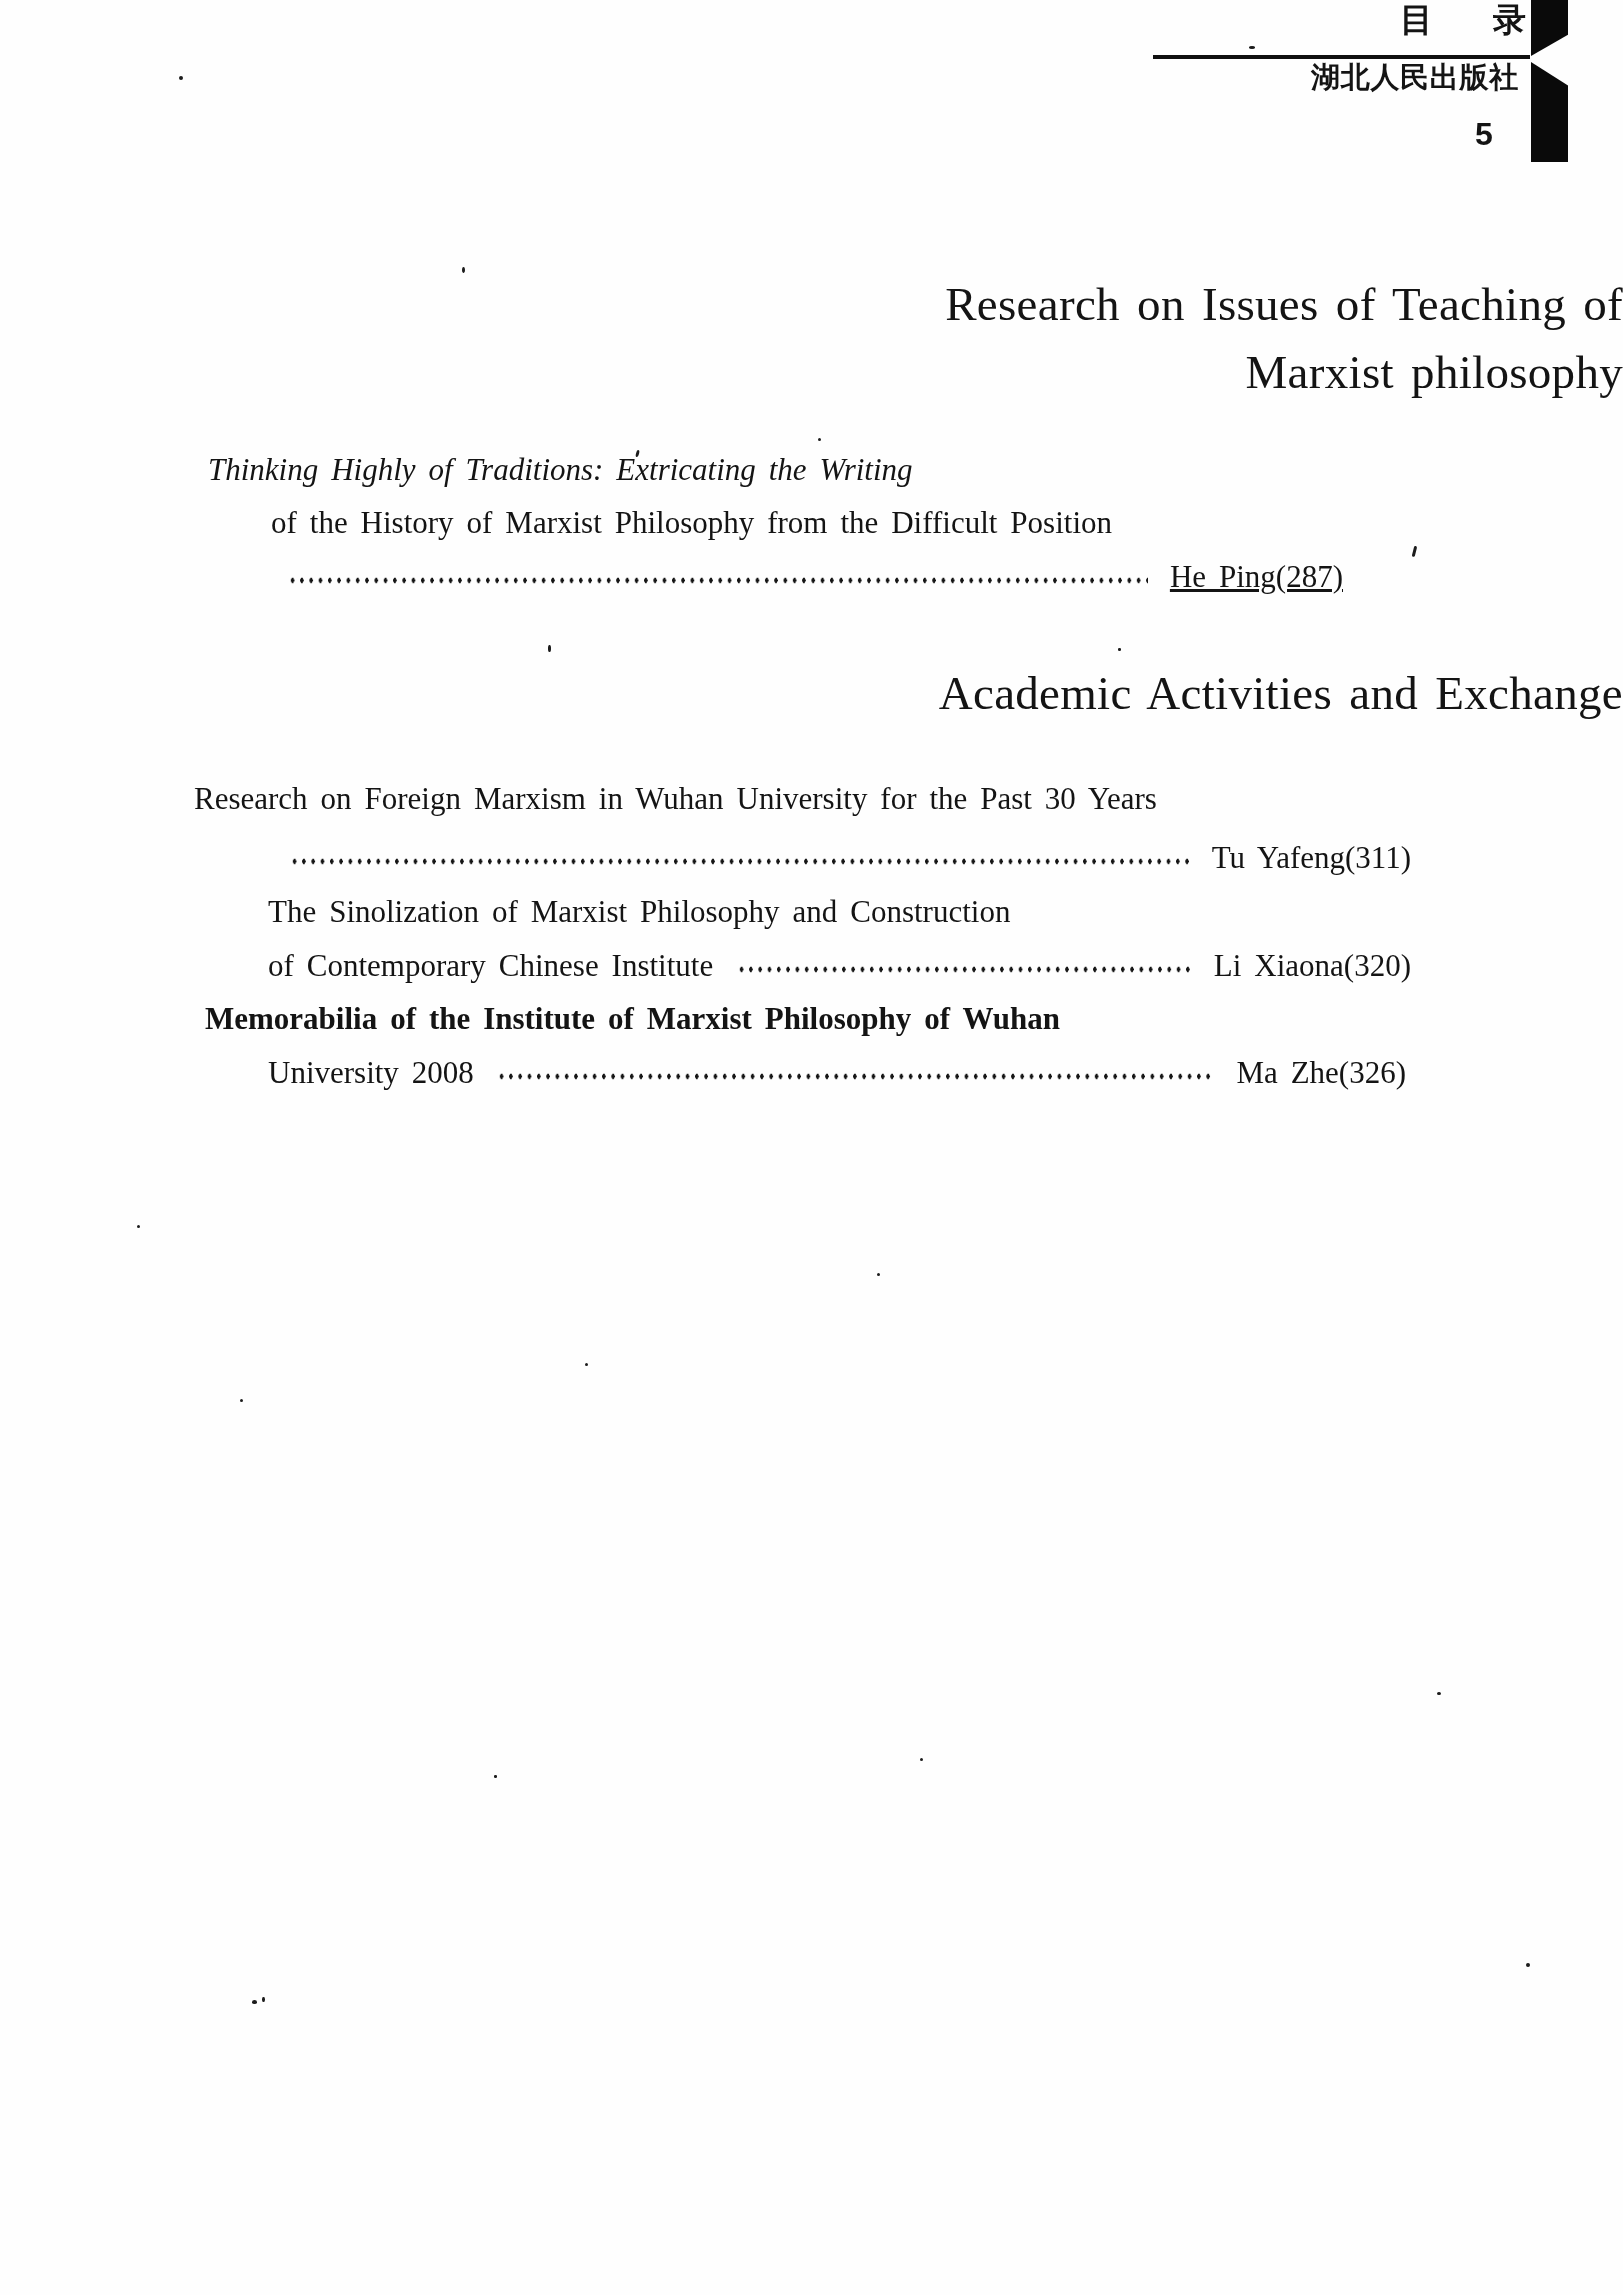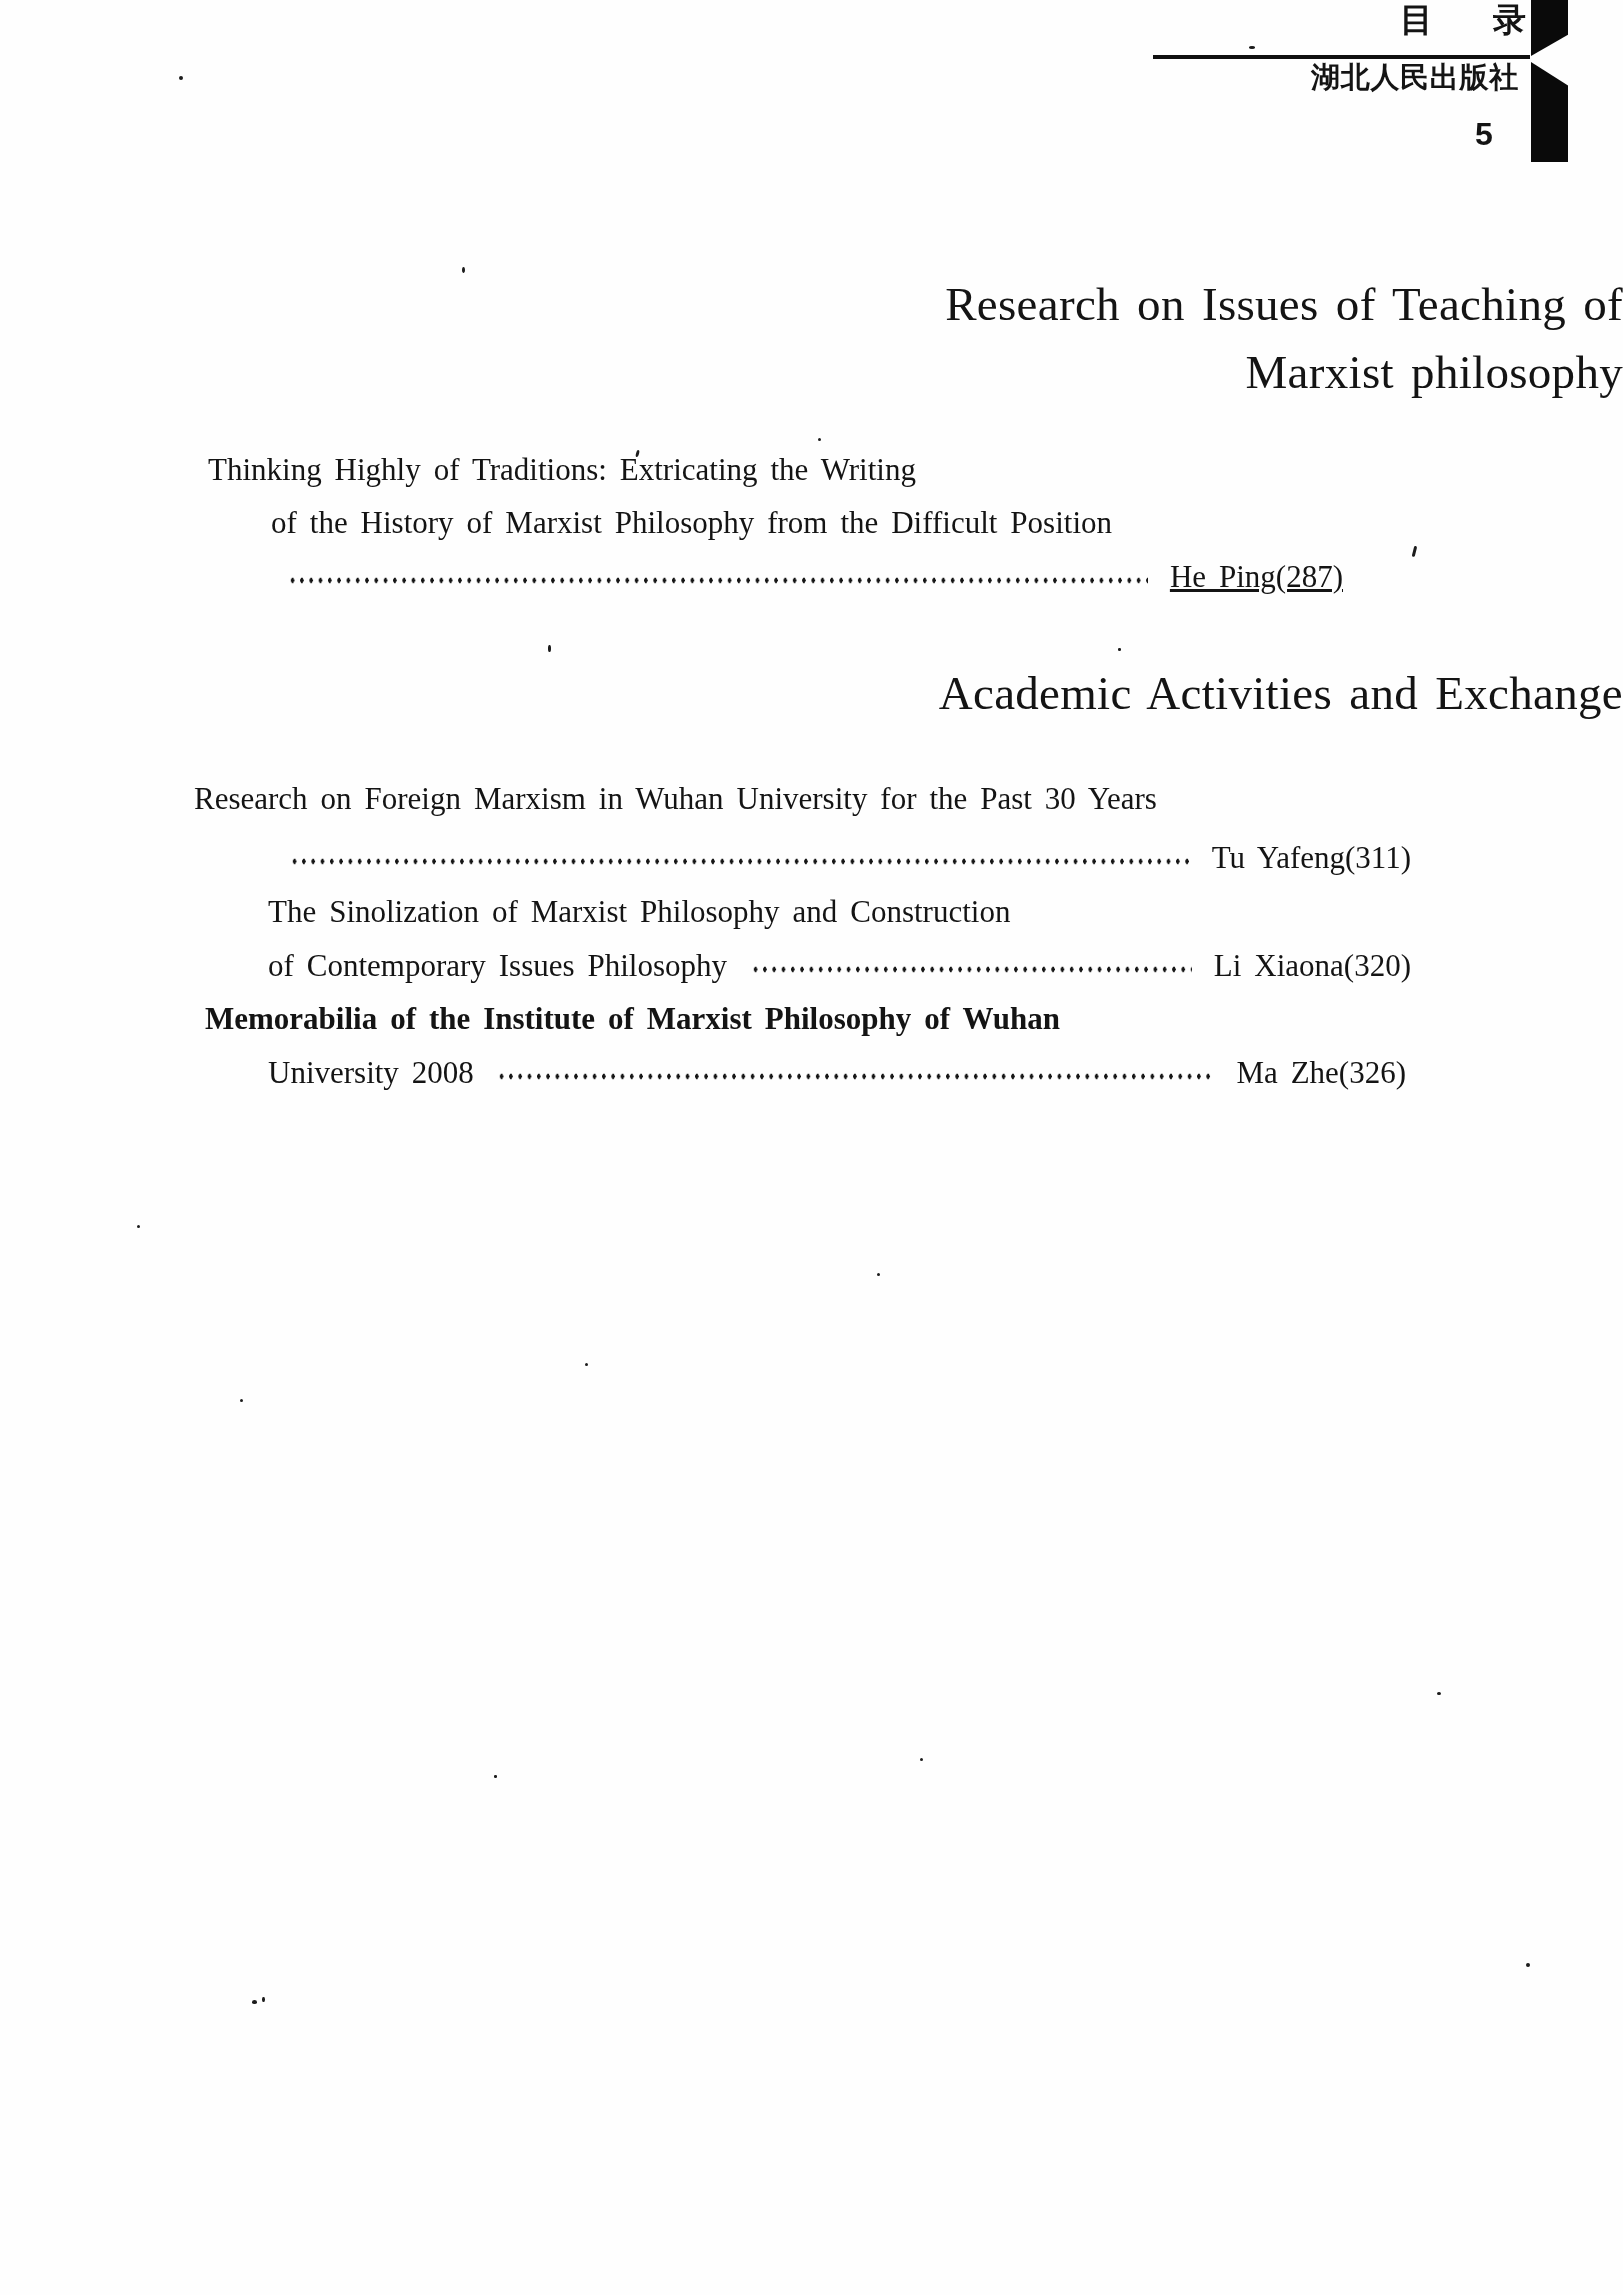--- a/index.html
+++ b/index.html
@@ -32,21 +32,21 @@
 
   
   .sec-heading { position:absolute; left:0; width:100%; text-align:right;
     font-size:47px; font-weight:400; letter-spacing:0.3px; word-spacing:5.2px; line-height:1; }
   .h1a { top:281px; }
   .h1b { top:349px; }
   .h2  { top:670px; }
 
   
   .e-line { position:absolute; font-size:31px; line-height:1.1; word-spacing:5.2px; white-space:nowrap; }
-  .e1l1 { left:208px;  top:453px; }
+  .e1l1 { left:208px;  top:453px;font-style:italic; }
   .e1l2 { left:271px;  top:506px; }
   .e2l1 { left:194px;  top:782px;text-align:right; }
   .e3l1 { left:268px;  top:895px; }
   .e4l1 { left:205px;  top:1002px;font-weight:bold; }
 
   .leader-row { position:absolute; display:flex; align-items:baseline; font-size:31px; line-height:1.1; word-spacing:5.2px; }
   .r1 { left:271px; top:560px;  width:1072px;text-decoration:underline; }
   .r2 { left:273px; top:841px; width:1138px; }
   .r3 { left:268px; top:949px; width:1143px; }
   .r4 { left:268px; top:1056px; width:1138px; }
@@ -91,21 +91,21 @@
   <div class="sec-heading h2">Academic Activities and Exchange</div>
 
   <div class="e-line e2l1">Research on Foreign Marxism in Wuhan University for the Past 30 Years</div>
   <div class="leader-row r2">
     <span class="dots"></span>
     <span class="author">Tu Yafeng(311)</span>
   </div>
 
   <div class="e-line e3l1">The Sinolization of Marxist Philosophy and Construction</div>
   <div class="leader-row r3">
-    <span class="entry-text">of Contemporary Issues Philosophy</span>
+    <span class="entry-text">of Contemporary Chinese Institute</span>
     <span class="dots"></span>
     <span class="author">Li Xiaona(320)</span>
   </div>
 
   <div class="e-line e4l1">Memorabilia of the Institute of Marxist Philosophy of Wuhan</div>
   <div class="leader-row r4">
     <span class="entry-text">University 2008</span>
     <span class="dots"></span>
     <span class="author">Ma Zhe(326)</span>
   </div>

